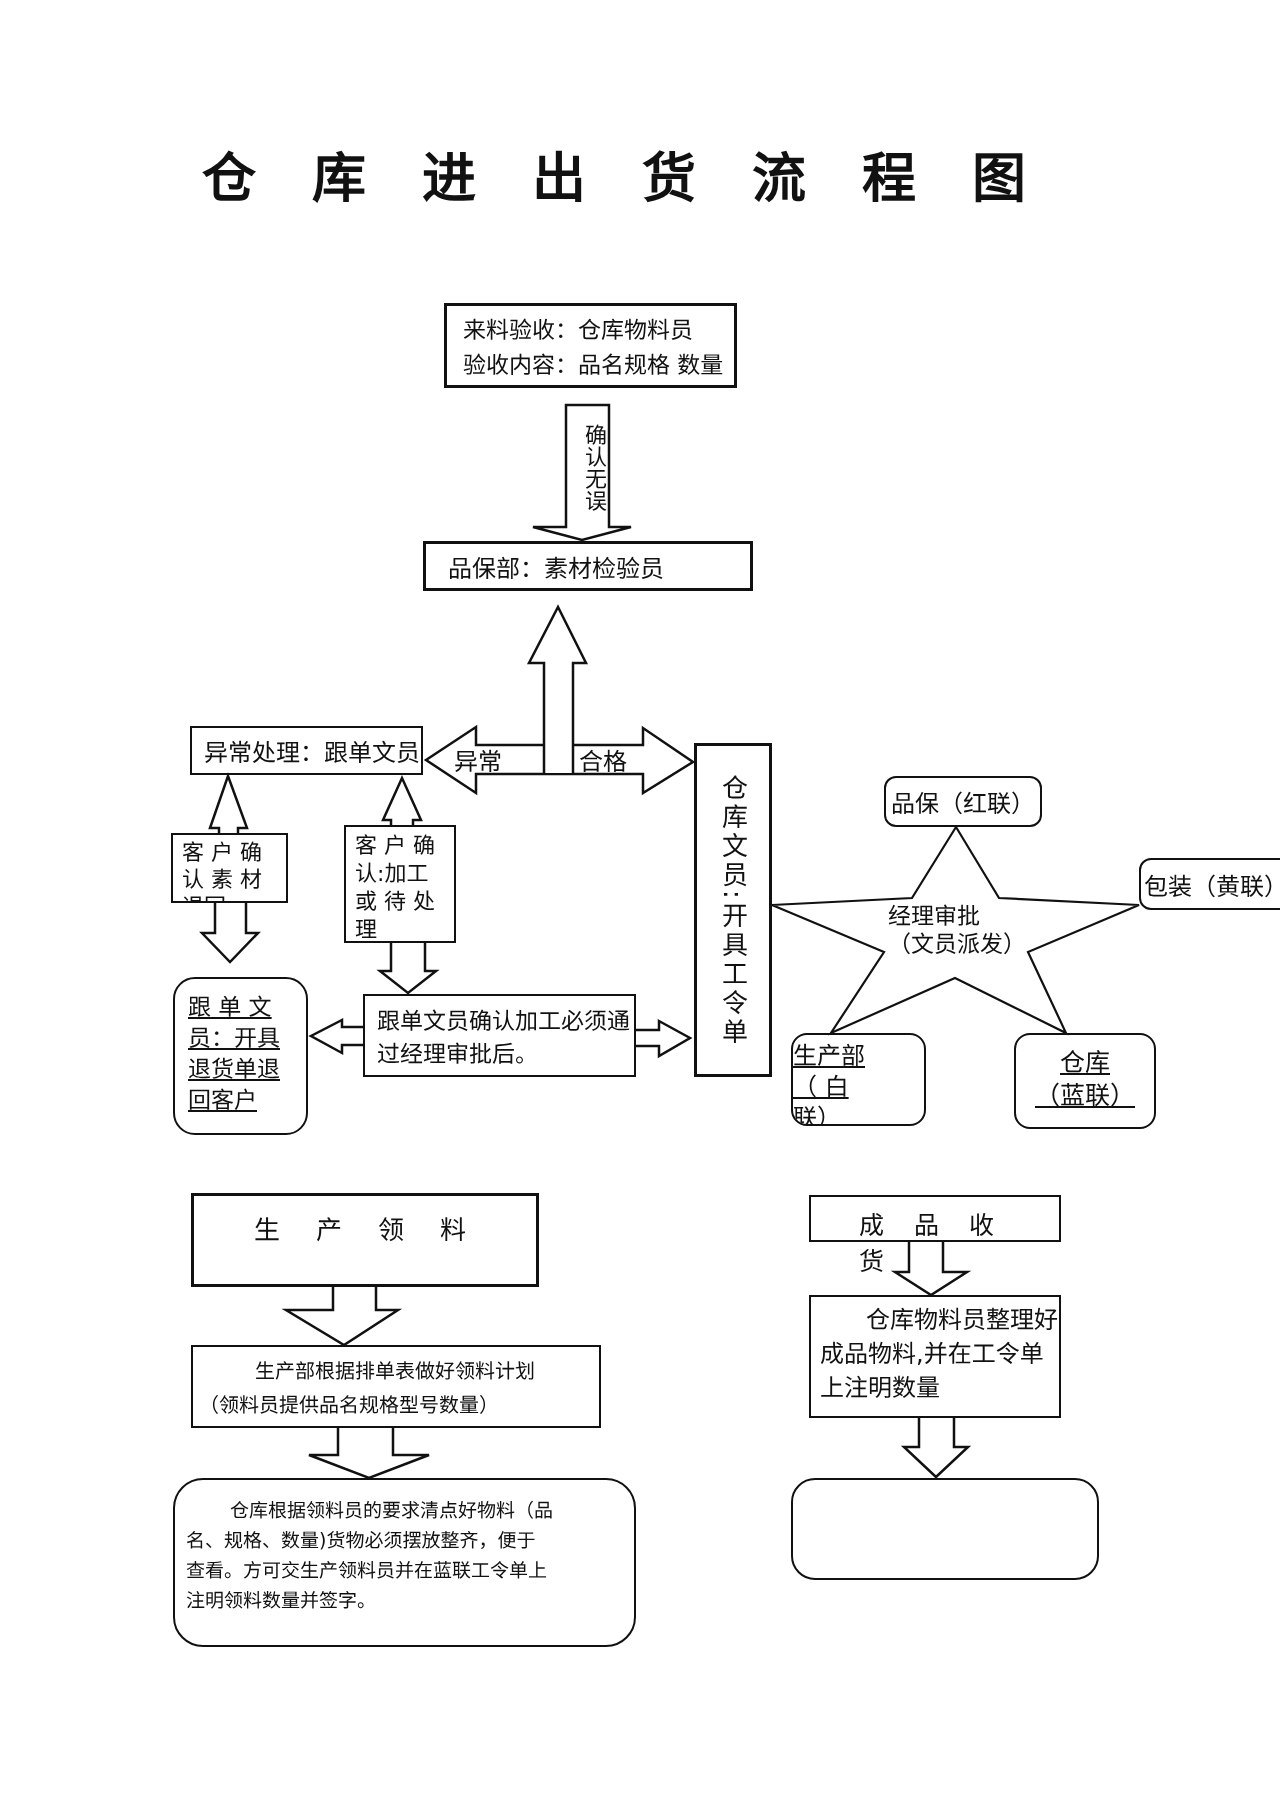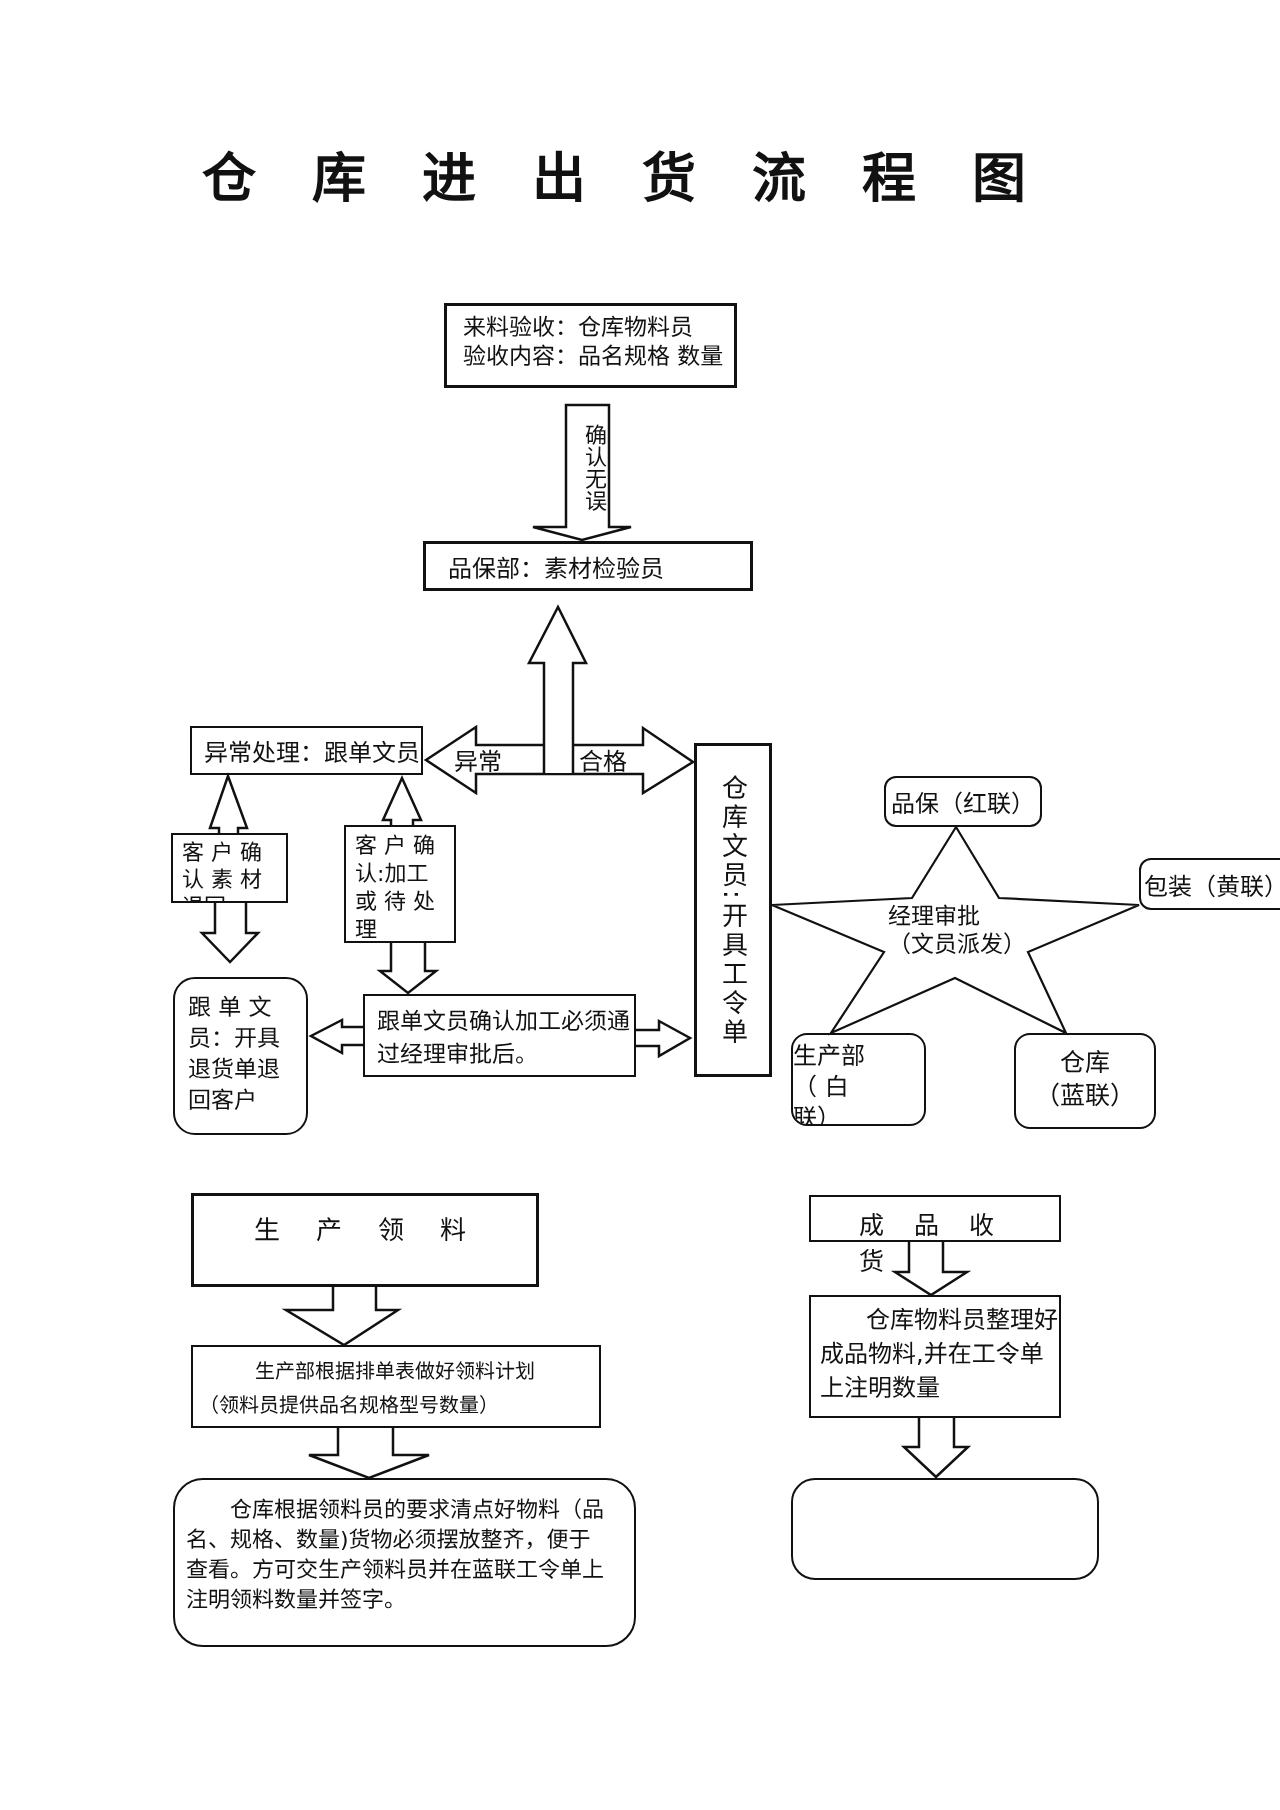--- a/index.html
+++ b/index.html
@@ -9,21 +9,21 @@
   }
   .abs{position:absolute;box-sizing:border-box;}
   .pagetitle{
     font-size:54px;font-weight:bold;letter-spacing:56px;white-space:nowrap;
   }
   .box{
     position:absolute;box-sizing:border-box;background:transparent;
     border:3px solid #111;white-space:pre-line;
   }
   .b25{border-width:2.5px;}
-  .round{border-radius:22px;}
+  .round{border-radius:22px;text-decoration:underline;}
   .lbl{position:absolute;white-space:pre-line;}
   .vtext{writing-mode:vertical-rl;text-orientation:mixed;}
   svg{position:absolute;left:0;top:0;}
   .ctr{display:flex;align-items:center;}
   .ctrv{display:flex;align-items:center;justify-content:center;}
 </style>
 </head>
 <body>
 
 <div id="canvas">
@@ -56,21 +56,21 @@
       <path d="M302,1428 V1455 H273 L333,1478 L393,1455 H357 V1428"></path>
 
       <path d="M873,1242 V1272 H859 L895,1295 L931,1272 H907 V1242"></path>
 
       <path d="M883,1418 V1447 H868 L900,1477 L932,1447 H918 V1418"></path>
     </g>
   </svg>
 
   <div class="abs pagetitle" style="left:166px;top:134px;">仓库进出货流程图</div>
 
-  <div class="box" style="left:408px;top:303px;width:293px;height:85px;font-size:23px;line-height:29px;padding:7px 0 0 16px;">来料验收：仓库物料员
+  <div class="box" style="left:408px;top:303px;width:293px;height:85px;font-size:23px;line-height:35px;padding:7px 0 0 16px;">来料验收：仓库物料员
 验收内容：品名规格 数量</div>
 
   <div class="lbl vtext" style="left:533px;top:412px;width:40px;height:112px;font-size:22px;text-align:center;">确认无误</div>
 
   <div class="box ctr" style="left:387px;top:541px;width:330px;height:50px;font-size:24px;padding-left:22px;">品保部：素材检验员</div>
 
   <div class="box b25 ctr" style="left:154px;top:726px;width:233px;height:49px;font-size:24px;padding-left:12px;">异常处理：跟单文员</div>
 
   <div class="lbl" style="left:418px;top:742px;font-size:24px;">异常</div>
   <div class="lbl" style="left:543px;top:742px;font-size:24px;">合格</div>
@@ -105,21 +105,21 @@
 （  白
 联）</div>
   <div class="box b25 round" style="left:978px;top:1033px;width:142px;height:96px;border-radius:16px;font-size:25px;line-height:33px;padding-top:11px;text-align:center;">仓库
 （蓝联）</div>
 
   <div class="box" style="left:155px;top:1193px;width:348px;height:94px;font-size:26px;letter-spacing:36px;padding:13px 0 0 60px;">生产领料</div>
 
   <div class="box b25" style="left:155px;top:1345px;width:410px;height:83px;font-size:20px;line-height:34px;padding:7px 0 0 6px;text-indent:56px;">生产部根据排单表做好领料计划
 （领料员提供品名规格型号数量）</div>
 
-  <div class="box b25" style="left:137px;top:1478px;width:463px;height:169px;border-radius:30px;font-size:22px;line-height:30px;padding:15px 0 0 11px;text-indent:44px;">仓库根据领料员的要求清点好物料（品
+  <div class="box b25" style="left:137px;top:1478px;width:463px;height:169px;border-radius:30px;font-size:19px;line-height:30px;padding:15px 0 0 11px;text-indent:44px;">仓库根据领料员的要求清点好物料（品
 名、规格、数量)货物必须摆放整齐，便于
 查看。方可交生产领料员并在蓝联工令单上
 注明领料数量并签字。</div>
 
   <div class="box b25" style="left:773px;top:1195px;width:252px;height:47px;font-size:25px;letter-spacing:30px;padding:8px 0 13px 48px;">成品收货</div>
 
   <div class="box b25" style="left:773px;top:1295px;width:252px;height:123px;font-size:24px;line-height:34px;padding:6px 0 0 9px;text-indent:46px;">仓库物料员整理好
 成品物料,并在工令单
 上注明数量</div>
 

